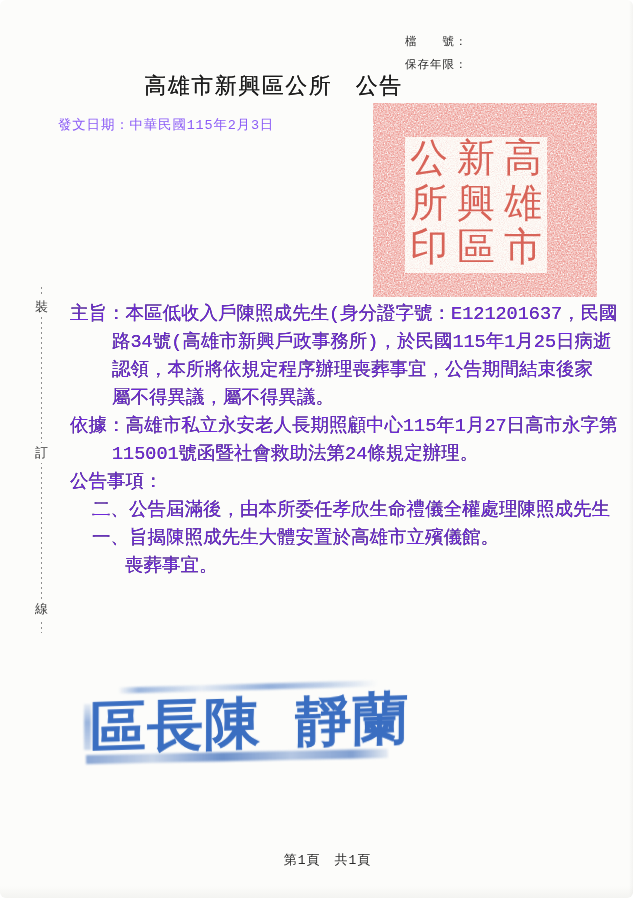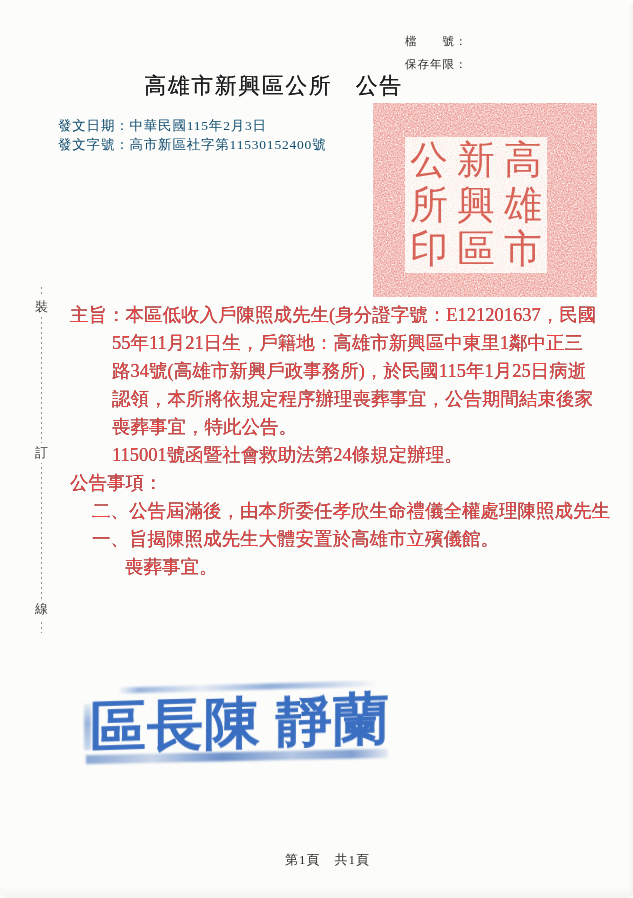--- a/index.html
+++ b/index.html
@@ -1,40 +1,40 @@
 <!DOCTYPE html>
 <html><head>
 <meta charset="utf-8">
 <style>
   html,body{margin:0;padding:0;background:#ffffff;}
   .page{
     position:relative;
     width:633px;height:898px;
     background:#fcfcfa;
     overflow:hidden;
-    font-family:Liberation Serif, serif;
+    font-family:Liberation Mono, monospace;
     color:#262626;
     border-radius:6px;
   }
   
   .file-block{
     position:absolute;left:405px;top:30px;
     font-size:11.5px;line-height:23px;letter-spacing:1px;color:#2b2b2b;
   }
   
   .title{
     position:absolute;left:0;top:71px;width:547px;margin:0;
     text-align:center;font-size:22px;font-weight:normal;
     letter-spacing:1.5px;color:#1d1d1d;
     text-shadow:0 0 .4px #1d1d1d;
   }
   
   .meta{
     position:absolute;left:58px;top:117px;
-    font-size:13.5px;line-height:18.5px;letter-spacing:.8px;color:#0c4a6e;
+    font-size:13.5px;line-height:18.5px;letter-spacing:.8px;color:#8b5cf6;
   }
   
   .seal{position:absolute;left:373px;top:103px;width:224px;height:194px;}
   .seal svg{position:absolute;left:0;top:0;}
   .seal-text{
     position:absolute;left:34px;top:36px;width:138px;height:132px;
     display:flex;flex-direction:row-reverse;justify-content:space-between;
   }
   .seal-col{display:flex;flex-direction:column;justify-content:space-between;}
   .seal-char{
@@ -48,21 +48,21 @@
     position:absolute;left:41px;top:0;width:1px;height:346px;
     background:repeating-linear-gradient(180deg,#8f8f8f 0 2px,transparent 2px 5px);
   }
   .bind-char{
     position:absolute;left:34px;width:15px;text-align:center;
     font-size:13px;color:#3a3a3a;background:#fcfcfa;padding:1px 0;
   }
   
   .body-text{
     position:absolute;left:70px;top:301px;width:545px;
-    font-size:18.5px;line-height:28px;letter-spacing:0;color:#ef4444;
+    font-size:18.5px;line-height:28px;letter-spacing:0;color:#6d28d9;
     text-shadow:0 0 .3px #242424;
   }
   .bline{white-space:nowrap;}
   .ind0{padding-left:0;}
   .ind1{padding-left:42px;}
   .ind2{padding-left:22px;}
   .ind3{padding-left:55px;}
   
   .stamp{position:absolute;left:80px;top:678px;width:322px;height:95px;}
   .stamp-text{
@@ -110,21 +110,20 @@
 
   <div class="file-block">
     <div>檔　　號：</div>
     <div>保存年限：</div>
   </div>
 
   <h1 class="title">高雄市新興區公所　公告</h1>
 
   <div class="meta">
     <div>發文日期：中華民國115年2月3日</div>
-    <div>發文字號：高市新區社字第11530152400號</div>
   </div>
 
   <div class="seal">
     <svg width="224" height="194">
       <defs>
         <filter id="speckle" x="-5%" y="-5%" width="110%" height="110%">
           <feTurbulence type="fractalNoise" baseFrequency="0.7" numOctaves="2" seed="5" result="n"></feTurbulence>
           <feColorMatrix in="n" type="matrix" values="0 0 0 0 0.85  0 0 0 0 0.33  0 0 0 0 0.30  0.9 0.9 0 1.2 -0.9"></feColorMatrix>
         </filter>
         <filter id="speckle2" x="-5%" y="-5%" width="110%" height="110%">
@@ -157,24 +156,24 @@
 
   <div class="binding" id="binding">
     <div class="binding-line"></div>
   <span class="bind-char" style="top: 10px;">裝</span>
       <span class="bind-char" style="top: 156px;">訂</span>
       <span class="bind-char" style="top: 312px;">線</span>
     </div>
 
   <div class="body-text" id="body-text">
       <div class="bline ind0">主旨：本區低收入戶陳照成先生(身分證字號：E121201637，民國</div>
-      <div class="bline ind1">55年11月21日生，戶籍地：高雄市新興區中東里1鄰中正三</div>
       <div class="bline ind1">路34號(高雄市新興戶政事務所)，於民國115年1月25日病逝</div>
       <div class="bline ind1">認領，本所將依規定程序辦理喪葬事宜，公告期間結束後家</div>
-      <div class="bline ind1">喪葬事宜，特此公告。</div>
+      <div class="bline ind1">屬不得異議，屬不得異議。</div>
+      <div class="bline ind0">依據：高雄市私立永安老人長期照顧中心115年1月27日高市永字第</div>
       <div class="bline ind1">115001號函暨社會救助法第24條規定辦理。</div>
       <div class="bline ind0">公告事項：</div>
       <div class="bline ind2">二、公告屆滿後，由本所委任孝欣生命禮儀全權處理陳照成先生</div>
       <div class="bline ind2">一、旨揭陳照成先生大體安置於高雄市立殯儀館。</div>
       <div class="bline ind3">喪葬事宜。</div>
     </div>
 
   <div class="stamp">
     <div class="stamp-edge stamp-top"></div>
     <div class="stamp-edge stamp-bottom"></div>

